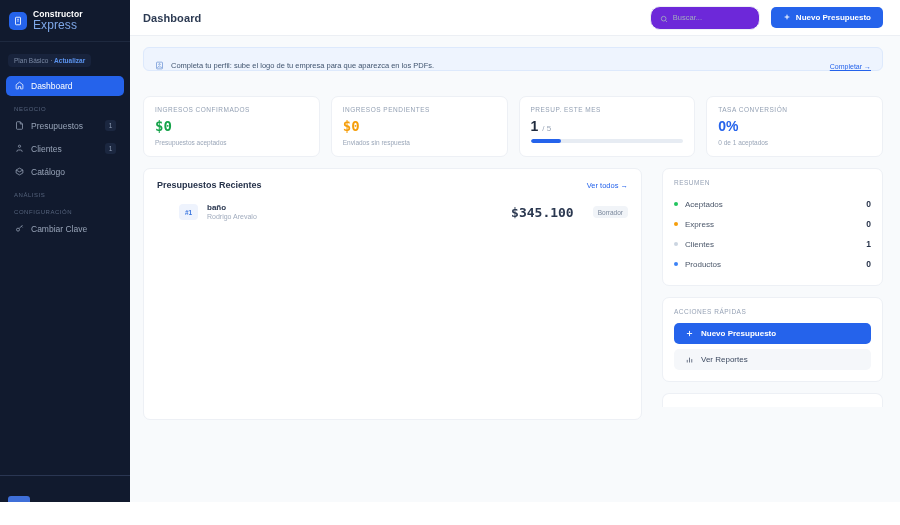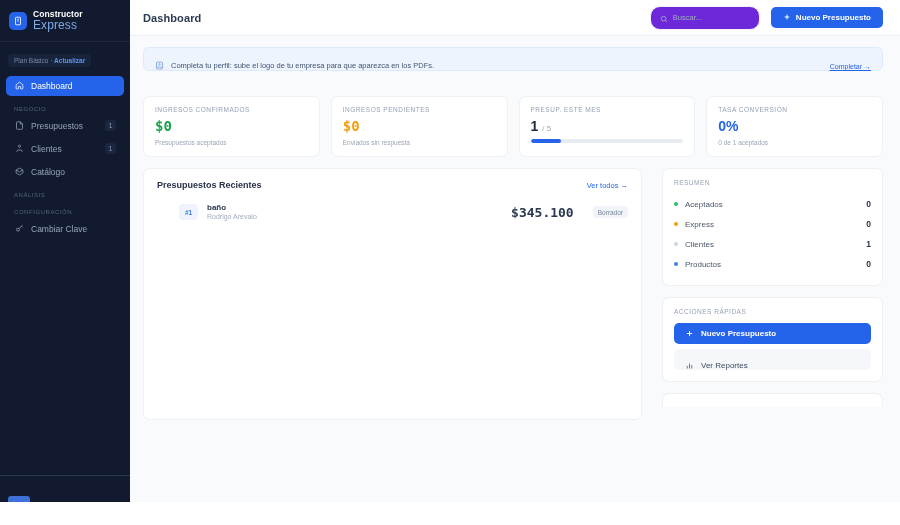--- a/index.html
+++ b/index.html
@@ -274,21 +274,21 @@
 
   .qa-item {
     height: 21px; border-radius: 5px;
     background: #f5f7fa;
     display: flex; align-items: center; gap: 7px;
     padding: 0 10px; margin-bottom: 5px;
     font-size: 8px; color: #3d4a60;
   }
   .qa-item.primary { background: #2563eb; color: #ffffff; font-weight: bold; }
   .qa-item .ico { width: 10px; height: 10px; flex: 0 0 10px; display:flex; align-items:center; justify-content:center; }
-  .qa-item:last-child { margin-bottom: 0; align-items: flex-end; }
+  .qa-item:last-child { margin-bottom: 0; }
 
   .partial-card {
     height: 14px;
     background: #ffffff;
     border: 1px solid #edf0f5;
     border-bottom: none;
     border-radius: 7px 7px 0 0;
   }
 </style>
 </head>

